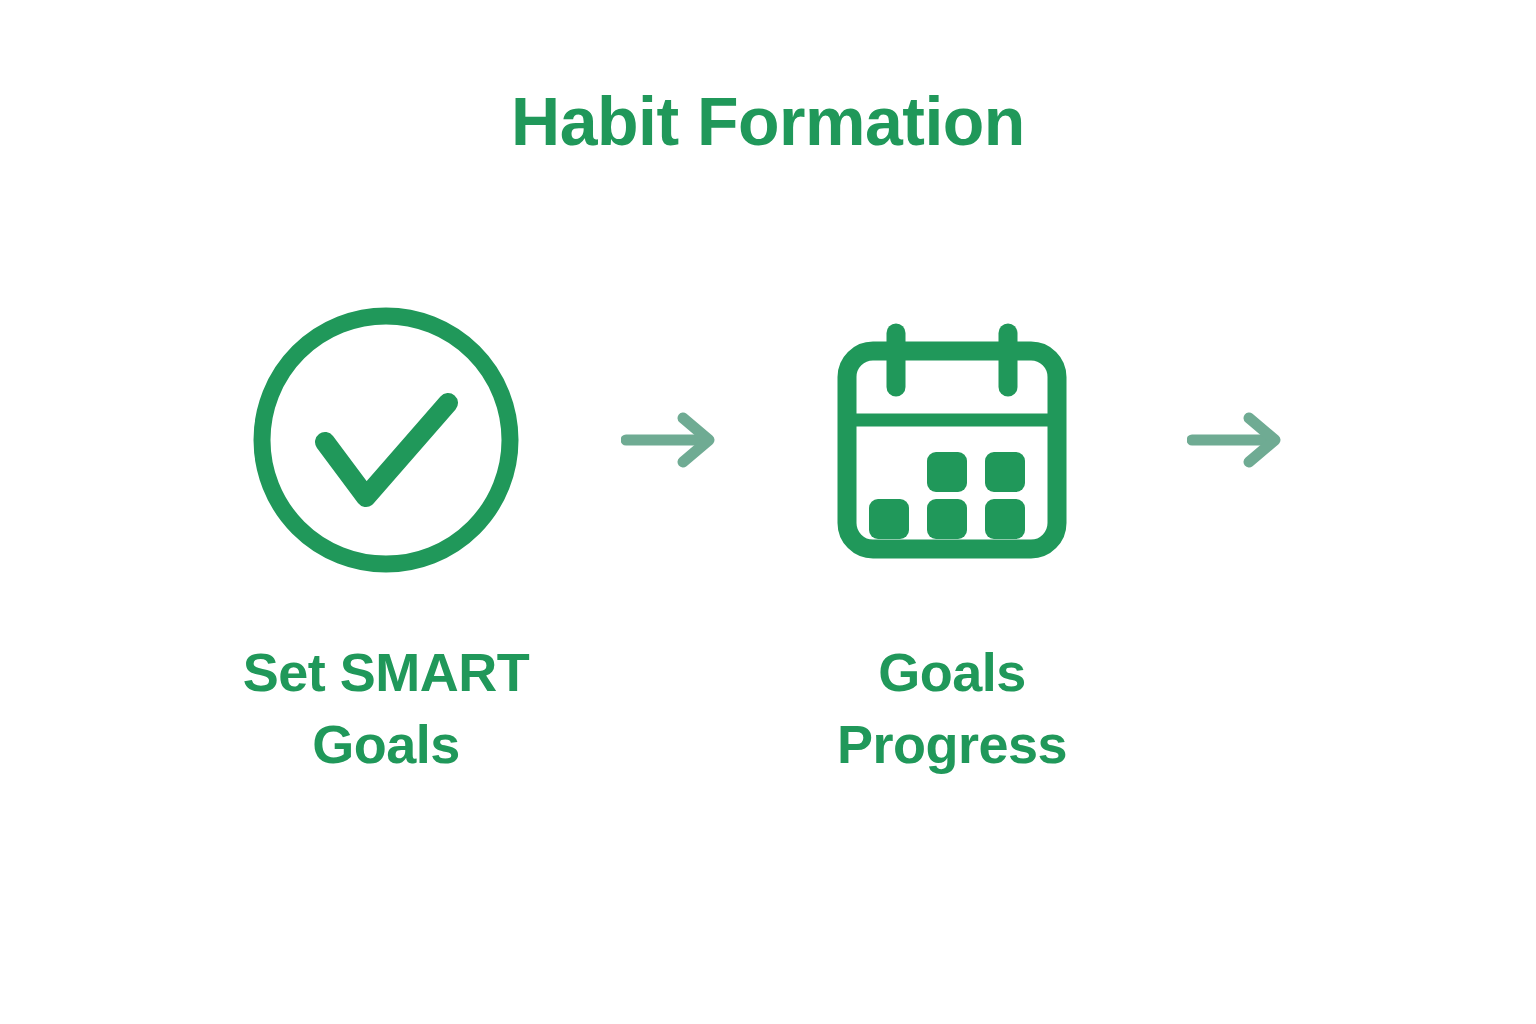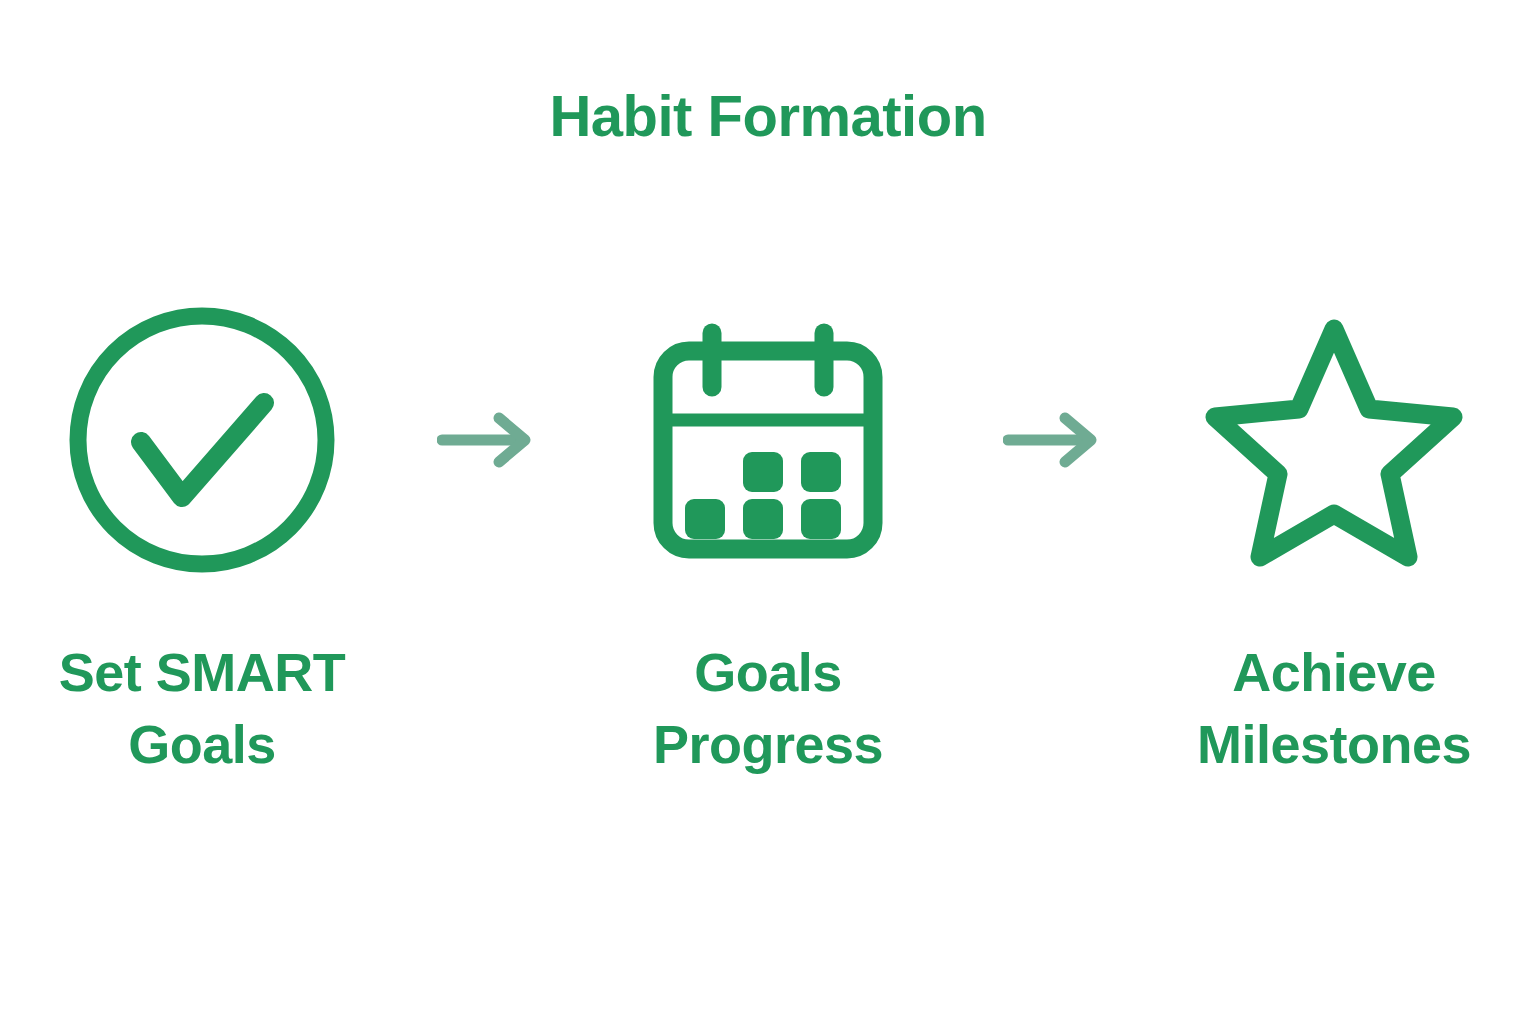--- a/index.html
+++ b/index.html
@@ -22,21 +22,21 @@
     background: #ffffff;
   }
 
   
   .title {
     position: absolute;
     top: 86px;
     left: 0;
     width: 1536px;
     text-align: center;
-    font-size: 58px;
+    font-size: 68px;
     font-weight: bold;
     letter-spacing: -0.5px;
     color: #20985a;
     line-height: 1.05;
     white-space: nowrap;
   }
 
   
   .flow {
     position: absolute;
@@ -138,33 +138,15 @@
 Progress</div>
     </div>
 
     <div class="connector">
       <svg class="arrow-svg" width="96" height="56" viewBox="0 0 96 56">
         <path d="M 5 28 L 84 28" fill="none" stroke="#6fab93" stroke-width="11" stroke-linecap="round"></path>
         <path d="M 62 6 L 88 28 L 62 50" fill="none" stroke="#6fab93" stroke-width="11" stroke-linecap="round" stroke-linejoin="round"></path>
       </svg>
     </div>
 
-    <div class="step">
-      <div class="icon-box">
-        <svg class="icon-svg" width="266" height="266" viewBox="0 0 266 266">
-          <path d="M 133 22
-                   L 168 102
-                   L 252 110
-                   L 189 167
-                   L 207 250
-                   L 133 207
-                   L 59 250
-                   L 77 167
-                   L 14 110
-                   L 98 102 Z" fill="none" stroke="#20985a" stroke-width="19" stroke-linejoin="round" stroke-linecap="round"></path>
-        </svg>
-      </div>
-      <div class="step-label">Achieve
-Milestones</div>
-    </div>
 
   </div>
 </div>
 
 </body></html>

